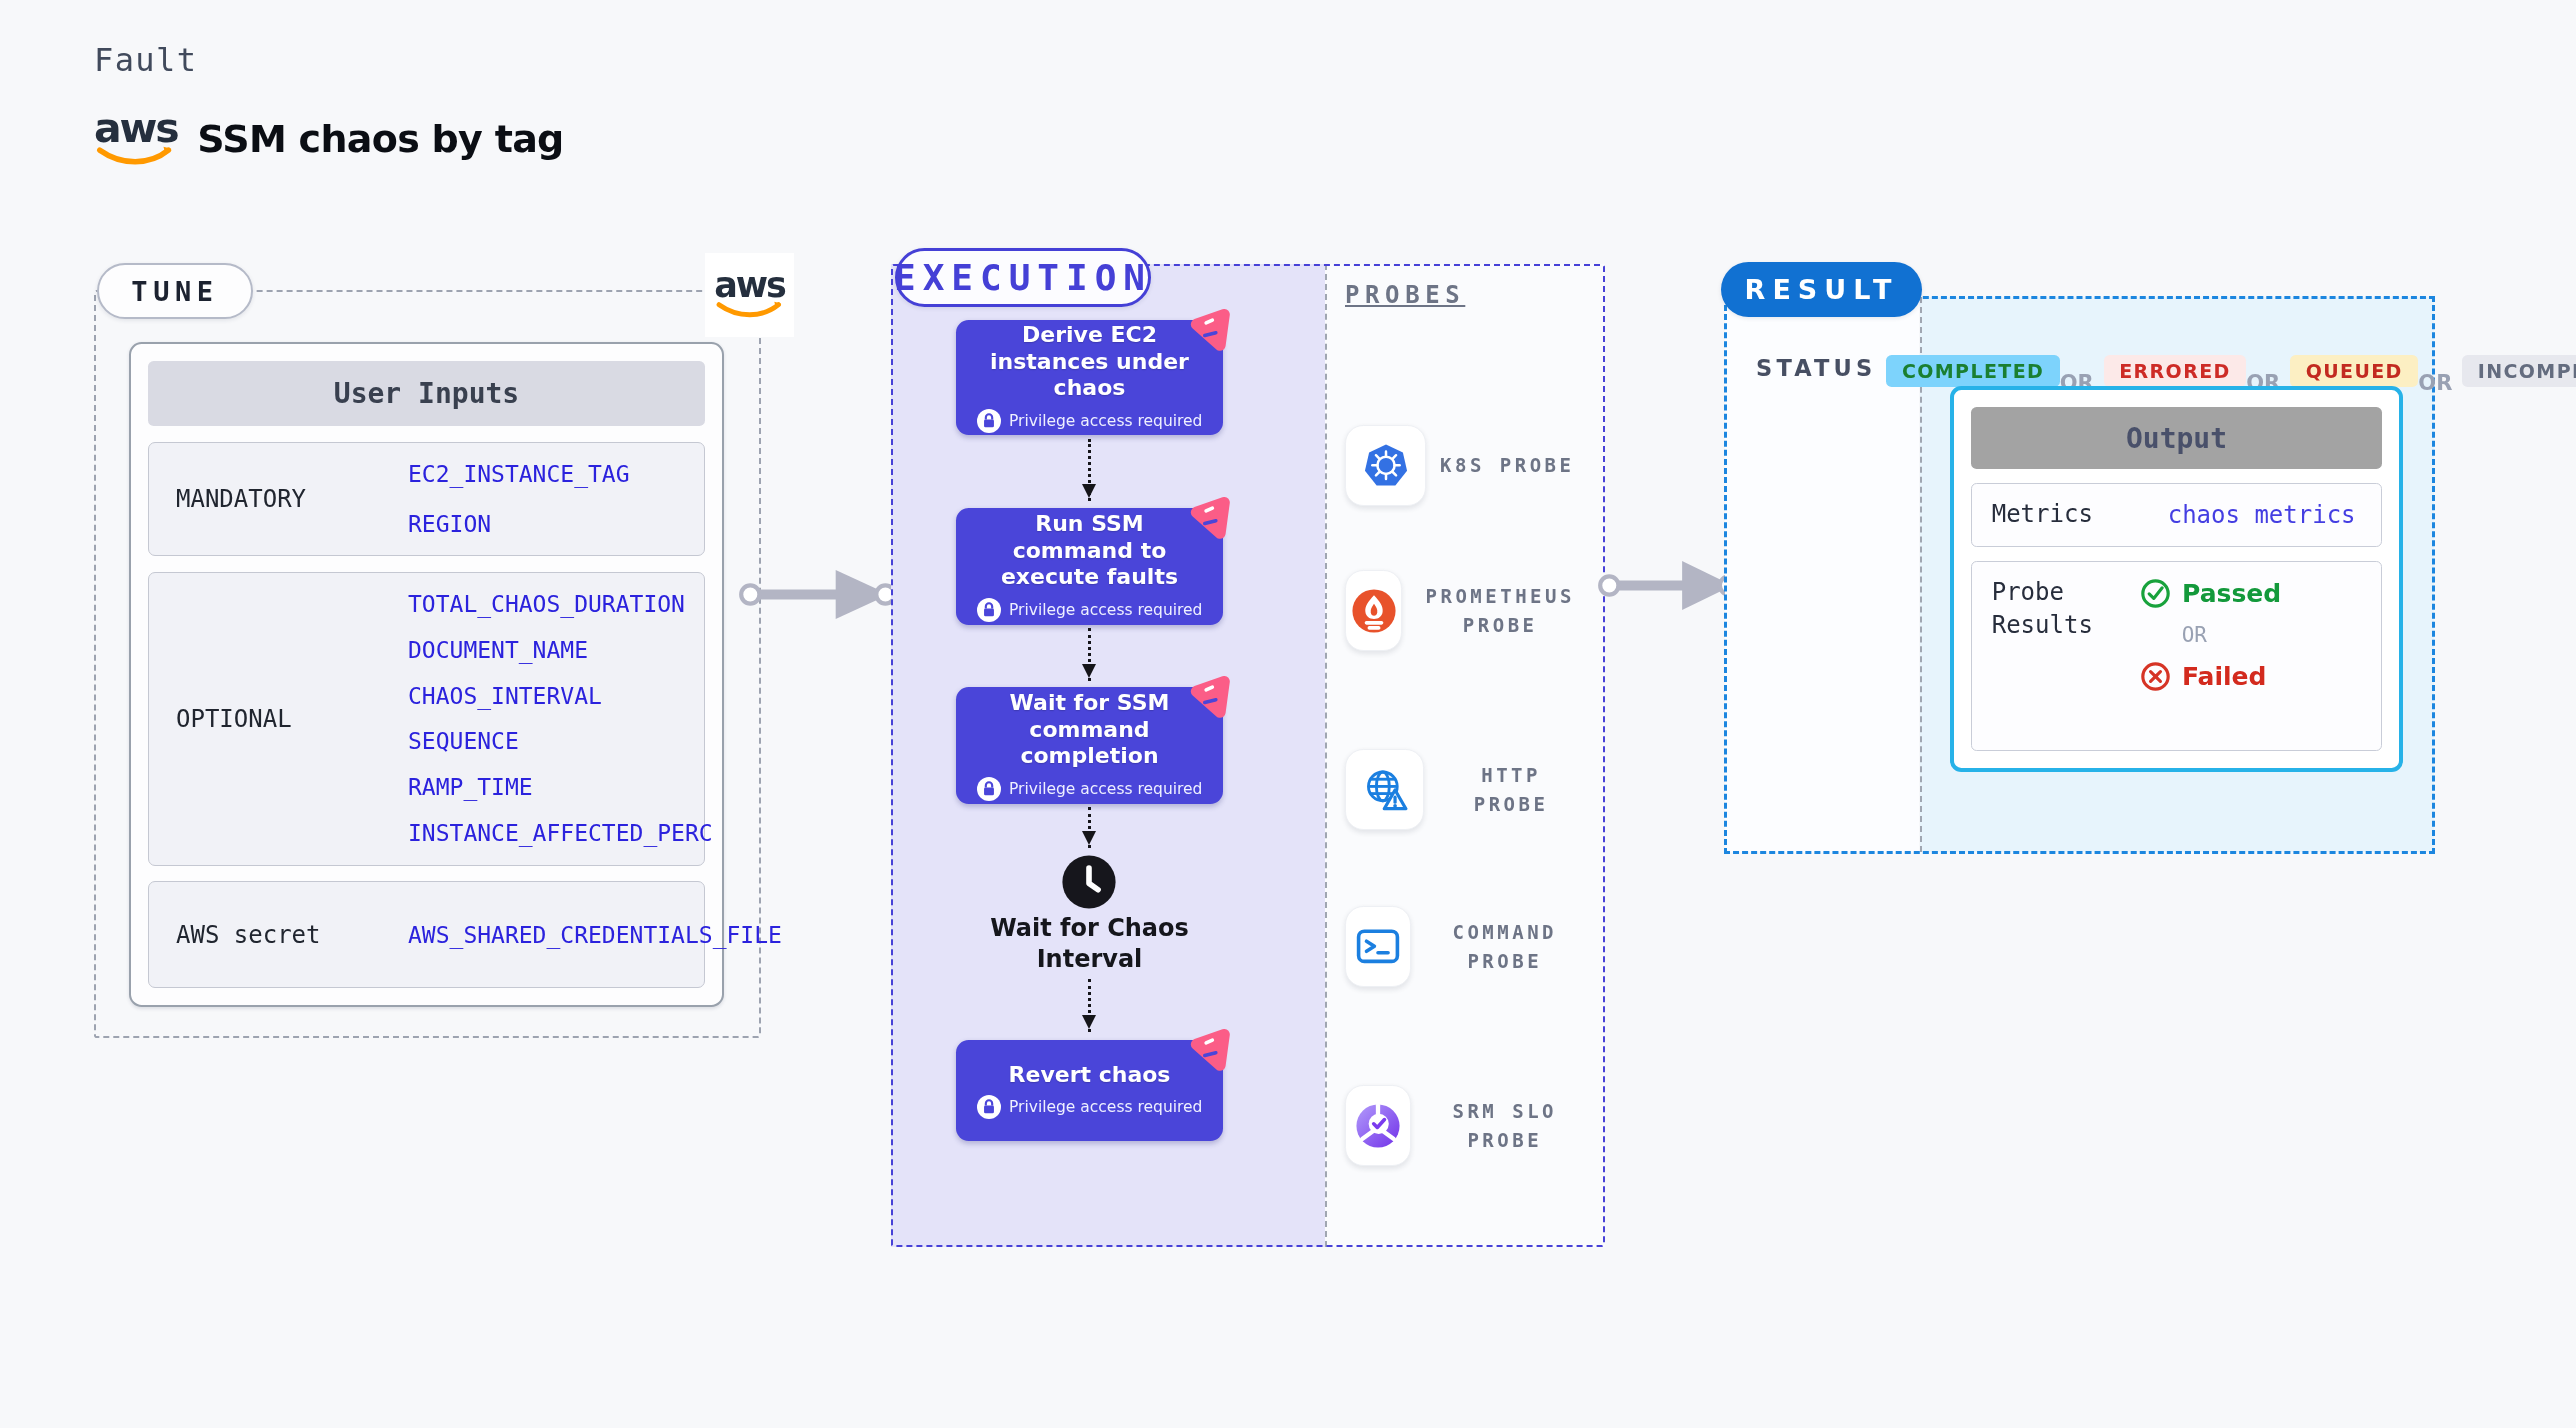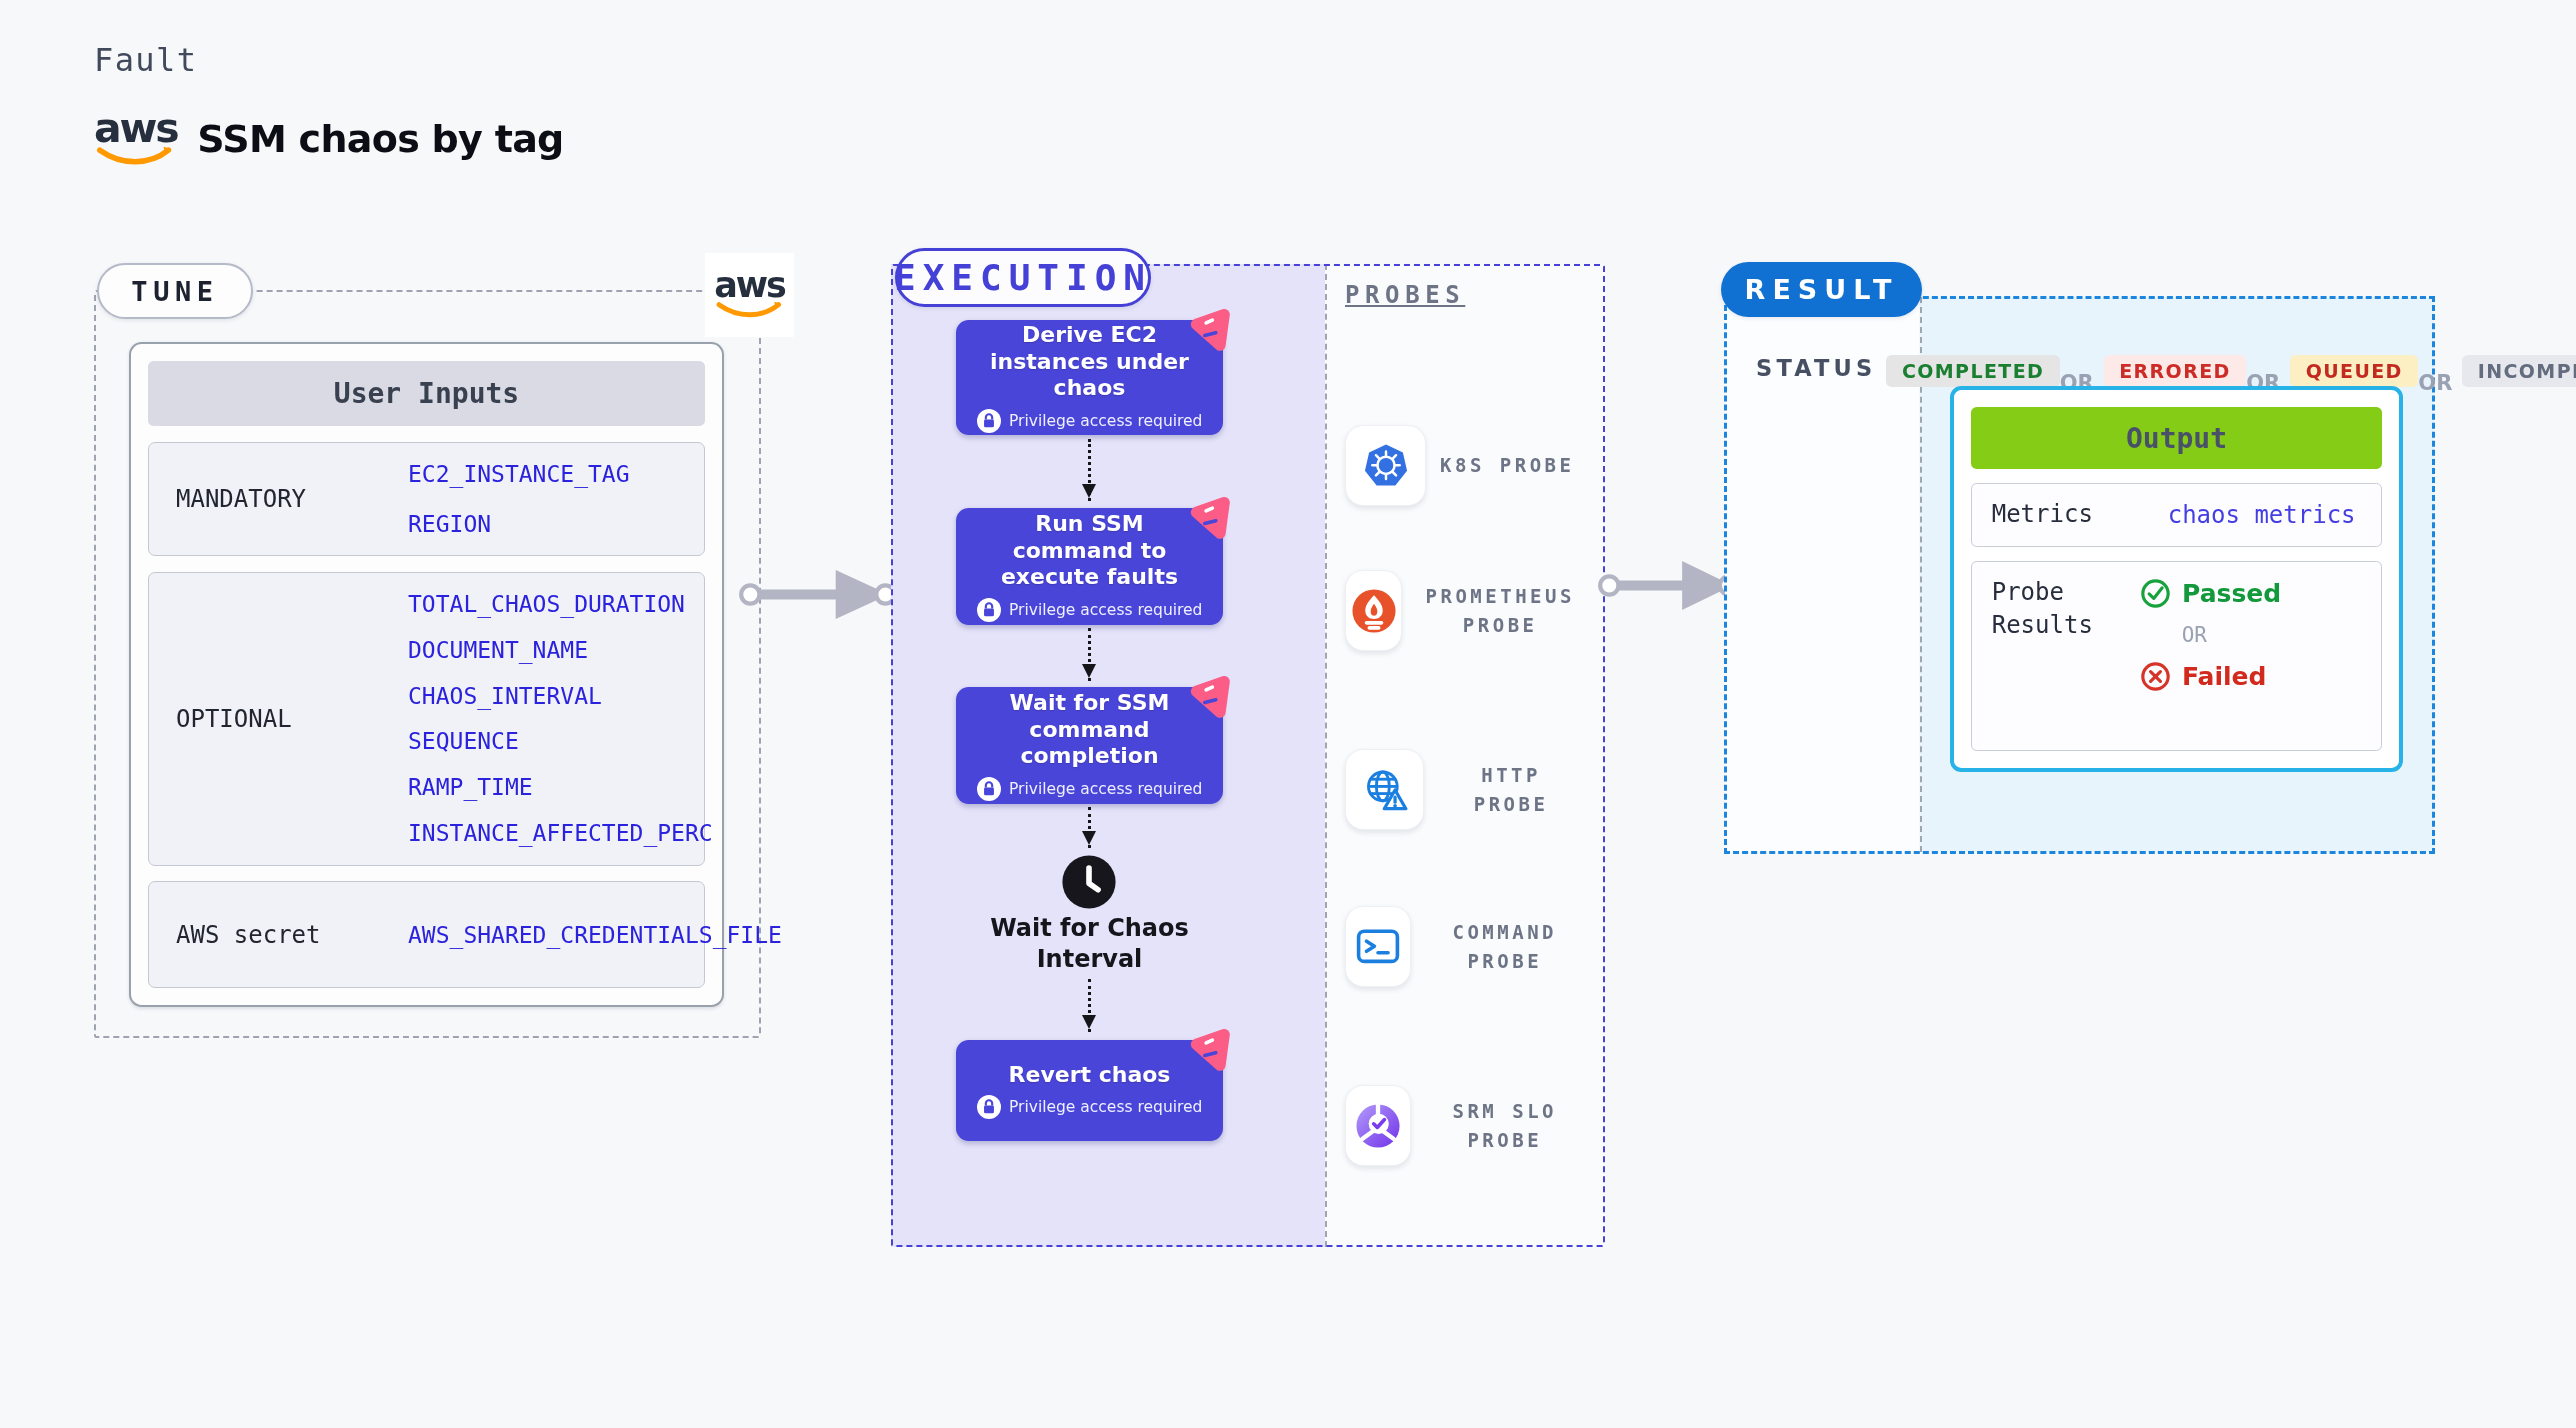--- a/index.html
+++ b/index.html
@@ -56,27 +56,27 @@
   .probe .card{width:79px;height:79px;background:#fff;border-radius:18.3px;border:0.7px solid #eef0f4;box-shadow:0 2.1px 5.6px rgba(25,35,60,.10);display:flex;align-items:center;justify-content:center;}
   .probe .plbl{max-width:183px;text-align:center;font-size:19px;font-weight:700;letter-spacing:3.5px;line-height:1.5;color:#6d7486;}
 
   
   .res-left{left:1725px;top:297px;width:194px;height:555px;background:#fcfdff;}
   .res-right{left:1920px;top:297px;width:514px;height:555px;background:#e7f4fc;border-left:2.1px dashed #a0a6b1;box-sizing:border-box;}
   .result-box{left:1724px;top:296px;width:711px;height:558px;border:3.5px dashed #1c86df;box-sizing:border-box;}
   .status-col{left:1756px;top:355px;display:flex;flex-direction:row;align-items:flex-start;}
   .status-title{font-size:22.5px;font-weight:700;letter-spacing:4.2px;color:#474f63;margin-bottom:29.6px;}
   .sbadge{margin-left:9.9px;height:32px;padding:0 15.5px;border-radius:5.6px;display:flex;align-items:center;font-size:19px;font-weight:700;letter-spacing:1.4px;}
-  .sb-completed{color:#1a7f31;background:#e5e5e5;}
+  .sb-completed{color:#1a7f31;background:#7dd3fc;}
   .sb-errored{color:#cd2b26;background:#fce9e8;}
   .sb-queued{color:#c22a20;background:#fcefc3;}
   .sb-incompleted{color:#646c7f;background:#e7e8ee;}
   .or{font-size:21px;font-weight:600;color:#99a1b3;margin:15.5px 0;}
   .output-card{left:1950px;top:386px;width:453px;height:386px;background:#fff;border:4.2px solid #27b2e8;border-radius:11.3px;box-sizing:border-box;padding:17px;display:flex;flex-direction:column;gap:14px;}
-  .out-header{flex:0 0 62px;background:#84cc16;border-radius:5.6px;display:flex;align-items:center;justify-content:center;font-size:28px;font-weight:700;color:#49506a;}
+  .out-header{flex:0 0 62px;background:#a3a3a3;border-radius:5.6px;display:flex;align-items:center;justify-content:center;font-size:28px;font-weight:700;color:#49506a;}
   .out-row{border:1.4px solid #c9cdd8;border-radius:5.6px;background:#fdfdff;display:flex;align-items:center;padding:14px 19.7px;box-sizing:border-box;}
   .out-row .olbl{width:148px;flex:0 0 148px;font-size:24px;color:#272d3c;line-height:1.4;}
   .out-metrics{flex:0 0 62px;}
   .out-probe{flex:1 1 auto;align-items:flex-start;}
   .out-metric-val{font-size:24px;color:#443ee2;margin-left:28px;}
   .pr-col{display:flex;flex-direction:column;gap:14px;margin-left:28px;margin-top:2.8px;}
   .pr-item{display:flex;align-items:center;gap:11.3px;}
   .pr-pass{font-size:25px;font-weight:700;color:#13993b;}
   .pr-fail{font-size:25px;font-weight:700;color:#d32a1e;}
   .pr-or{font-size:21px;color:#99a1b3;margin-left:42px;}

